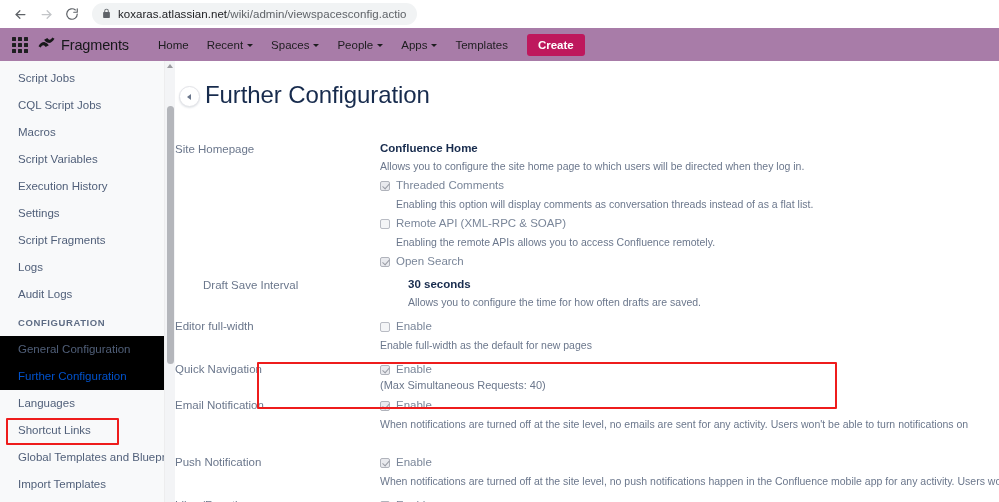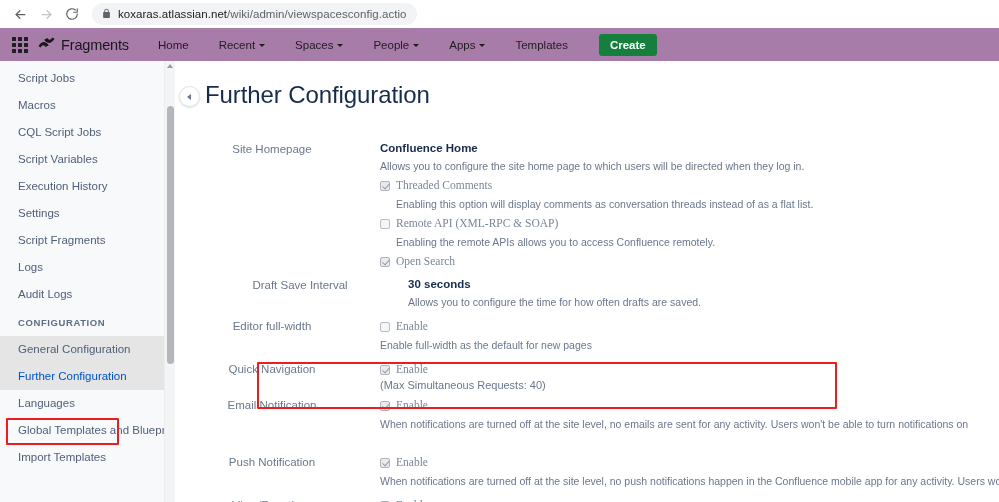--- a/index.html
+++ b/index.html
@@ -81,42 +81,42 @@
   }
   .brand-mark { display:block; }
   .brand-name {
     font-size: 14.5px;
     color: #17181a;
     letter-spacing: -0.15px;
   }
   .conf-nav {
     display: flex;
     align-items: center;
-    gap: 12px;
+    gap: 0px;
   }
   .conf-nav .nav-item {
     font-size: 11.5px;
     color: #1d1d1f;
     padding: 5px 9px;
     border-radius: 3px;
     display: flex;
     align-items: center;
     gap: 4px;
     white-space: nowrap;
   }
   .caret {
     width: 0; height: 0;
     border-left: 3.2px solid transparent;
     border-right: 3.2px solid transparent;
     border-top: 3.8px solid #1d1d1f;
     display: block;
     margin-top: 1px;
   }
   .create-btn {
-    background: #15803d;
+    background: #be185d;
     color: #ffffff;
     font-size: 11.5px;
     font-weight: bold;
     padding: 5px 11px;
     border-radius: 3px;
     margin-left: 10px;
     white-space: nowrap;
   }
 
   
@@ -136,21 +136,21 @@
     padding-top: 4px;
   }
   .side-item {
     font-size: 11.5px;
     color: #505f79;
     padding: 7px 0 7px 18px;
     line-height: 13px;
     white-space: nowrap;
   }
   .side-group {
-    background: #e5e5e5;
+    background: #000000;
     margin-top: 3px;
   }
   .side-section-label {
     font-size: 9.5px;
     font-weight: bold;
     color: #5e6c84;
     letter-spacing: 0.6px;
     padding: 9px 0 5px 18px;
     text-transform: uppercase;
   }
@@ -236,21 +236,21 @@
   .form {
     margin-top: 32px;
   }
   .form-row {
     display: flex;
     align-items: flex-start;
   }
   .form-label {
     width: 205px;
     flex: none;
-    text-align: center;
+    text-align: left;
     padding-right: 11px;
     font-size: 11.5px;
     color: #6b778c;
     line-height: 15px;
     padding-top: 1px;
   }
   .form-field {
     flex: 1;
     min-width: 0;
   }
@@ -290,21 +290,20 @@
     width: 3px; height: 6px;
     border: solid #9a9da6;
     border-width: 0 1.4px 1.4px 0;
     transform: rotate(42deg);
   }
   .check-label {
     font-size: 11.5px;
     color: #7a8699;
     line-height: 15px;
     white-space: nowrap;
-    font-family: Liberation Serif, serif;
   }
   .sub-note {
     font-size: 11px;
     color: #6b778c;
     padding-left: 0px;
     line-height: 14px;
     white-space: nowrap;
   }
 
   .main-highlight {
@@ -396,36 +395,37 @@
         <span>Templates</span>
       </div>
     <div class="create-btn">Create</div>
   </div>
 </div>
 
 <div class="page">
 
   <div class="sidebar">
     <div class="side-item">Script Jobs</div>
+    <div class="side-item">CQL Script Jobs</div>
     <div class="side-item">Macros</div>
-    <div class="side-item">CQL Script Jobs</div>
     <div class="side-item">Script Variables</div>
     <div class="side-item">Execution History</div>
     <div class="side-item">Settings</div>
     <div class="side-item">Script Fragments</div>
     <div class="side-item">Logs</div>
     <div class="side-item">Audit Logs</div>
 
     <div class="side-section-label">CONFIGURATION</div>
     <div class="side-group">
       <div class="side-item">General Configuration</div>
       <div class="side-item active">Further Configuration</div>
     </div>
 
     <div class="side-item">Languages</div>
+    <div class="side-item">Shortcut Links</div>
     <div class="side-item">Global Templates and Blueprints</div>
     <div class="side-item">Import Templates</div>
 
     <div class="side-rail">
       <div class="arrow-up"></div>
       <div class="thumb"></div>
     </div>
 
     <div class="side-highlight"></div>
   </div>

